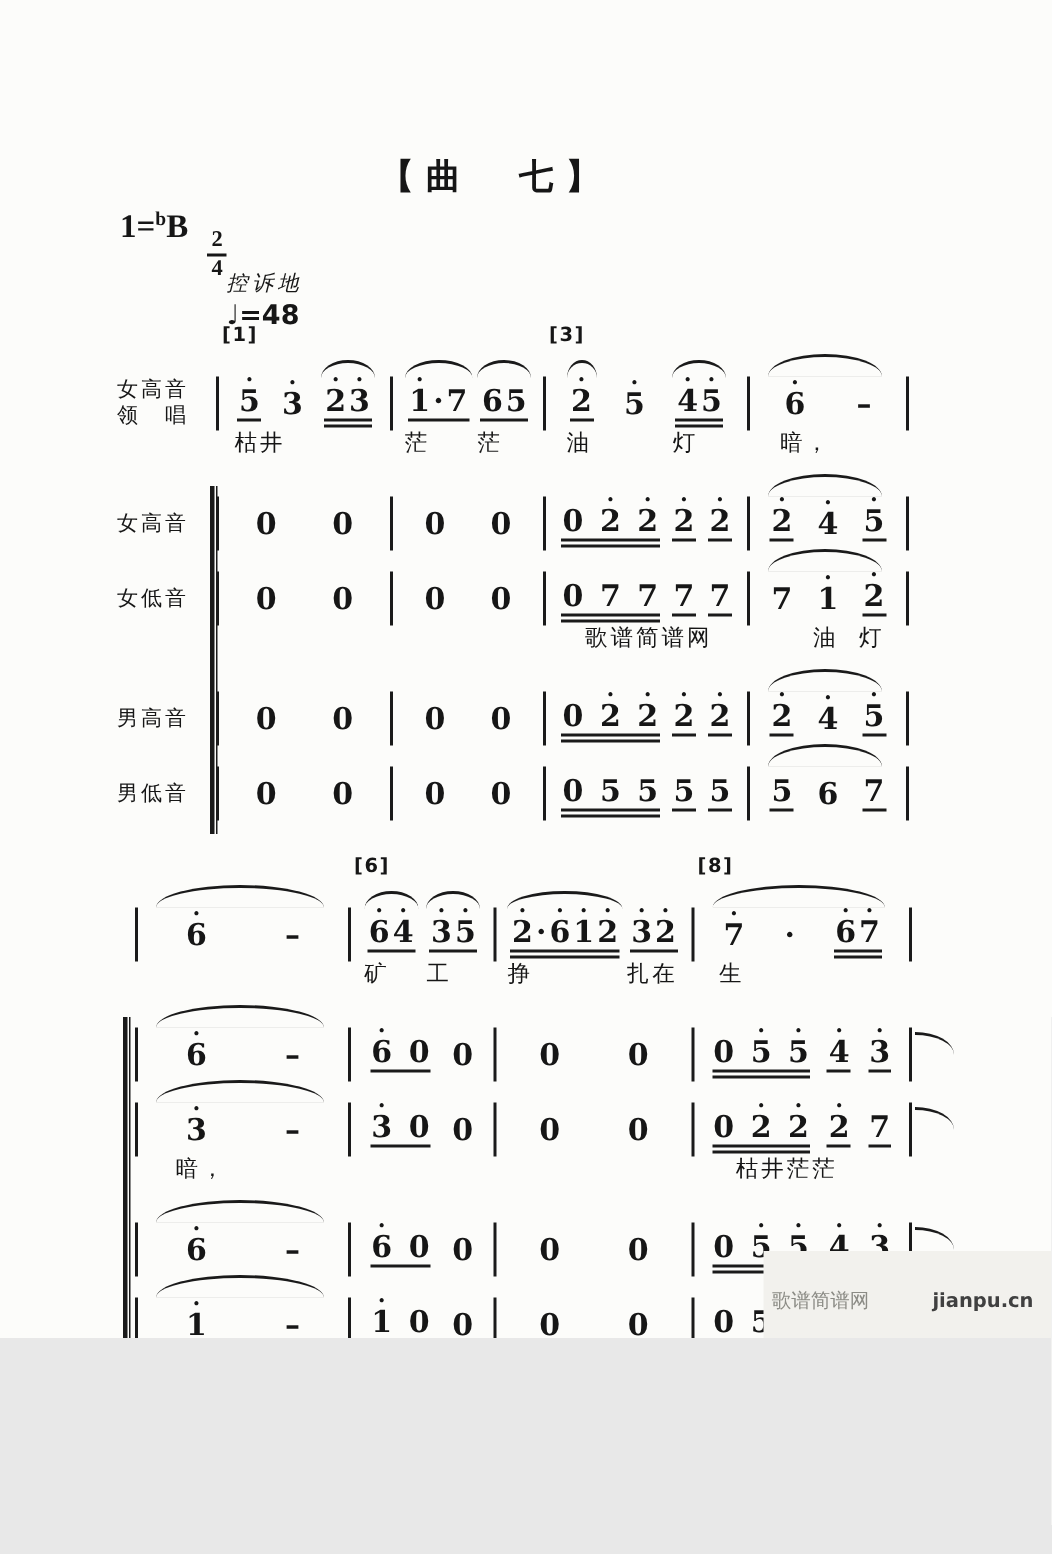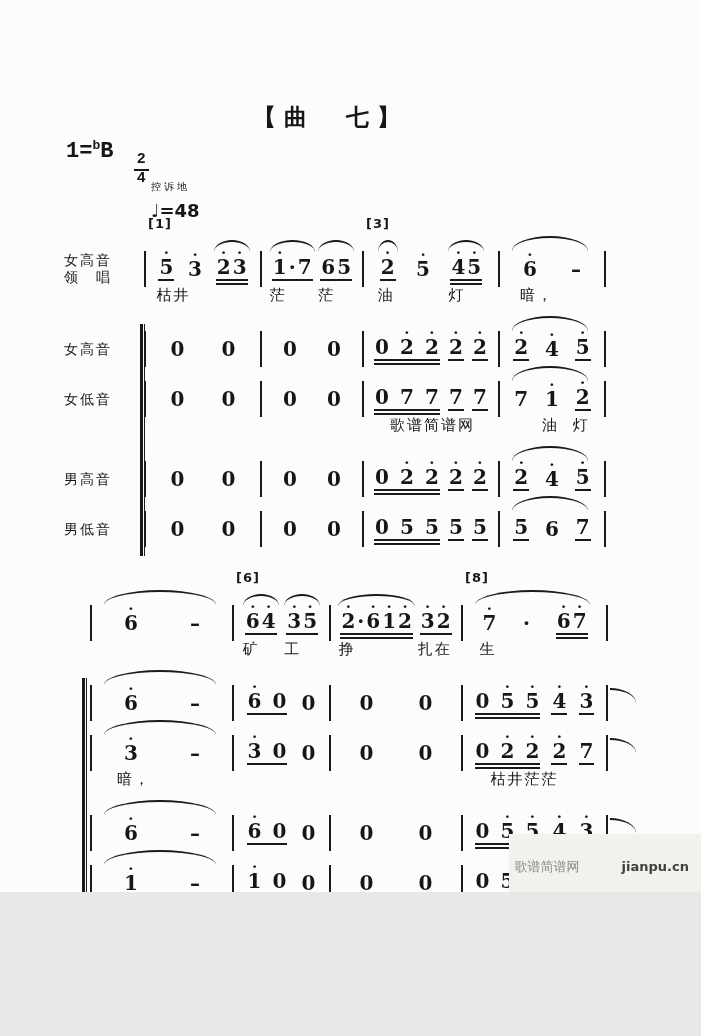--- a/index.html
+++ b/index.html
@@ -1,34 +1,34 @@
 <!DOCTYPE html>
 <html><head>
 <meta charset="utf-8">
 <style>
   html,body{margin:0;padding:0;background:#e8e8e8;}
   .page{position:relative;width:701px;height:892px;background:#fcfcfa;
         font-family:"DejaVu Sans",sans-serif;color:#161616;overflow:hidden;}
   .title{position:absolute;top:102px;left:-20px;width:701px;text-align:center;
          font-size:23px;font-weight:700;letter-spacing:8px;}
-  .keysig{position:absolute;top:138px;left:66px;font-size:22px;font-weight:700;
-          font-family:Liberation Mono, monospace;}
+  .keysig{position:absolute;top:138px;left:80px;font-size:22px;font-weight:700;
+          font-family:Liberation Serif, serif;}
   .keysig .flat{font-size:13px;vertical-align:8px;font-weight:700;}
   .frac{display:inline-flex;flex-direction:column;align-items:center;vertical-align:-6px;
         margin-left:7px;font-size:15px;line-height:1.1;}
   .frac .num{border-bottom:2px solid #161616;padding:0 3px;}
-  .expr{position:absolute;top:180px;left:151px;font-size:10px;letter-spacing:3px;}
+  .expr{position:absolute;top:180px;left:151px;font-size:14px;letter-spacing:3px;font-style:italic;}
   .tempo{position:absolute;top:200px;left:151px;font-size:18px;font-weight:600;}
   .score{position:absolute;left:64px;top:246px;width:620px;}
   .sys{position:relative;}
   .sys2{margin-top:48px;}
   .row{display:flex;align-items:center;height:46px;margin-bottom:4px;position:relative;}
   .row.has-lyr{margin-bottom:34px;}
   .vlabel{width:80px;font-size:14px;line-height:1.2;letter-spacing:2px;flex:none;
-          box-sizing:border-box;padding-right:4px;}
+          box-sizing:border-box;padding-right:4px;text-align:center;}
   .sys2 .vlabel{width:26px;}
   .bar{width:2px;height:36px;background:#1a1a1a;flex:none;}
   .measure{position:relative;display:flex;align-items:center;justify-content:space-around;
            flex:none;box-sizing:border-box;padding:0 6px;height:100%;}
   .sys1 .m1{width:114px}.sys1 .m2{width:100px}.sys1 .m3{width:134px}.sys1 .m4{width:104px}
   .sys2 .m1{width:140px}.sys2 .m2{width:95px}.sys2 .m3{width:130px}.sys2 .m4{width:143px}
   .tok{position:relative;display:inline-flex;font-family:"DejaVu Serif",serif;
        font-weight:700;font-size:20px;line-height:1;}
   .tok.u1,.tok.u2{border-bottom:2px solid #1a1a1a;padding-bottom:2px;}
   .tok.u2::after{content:"";position:absolute;left:0;right:0;bottom:-6px;height:2px;

